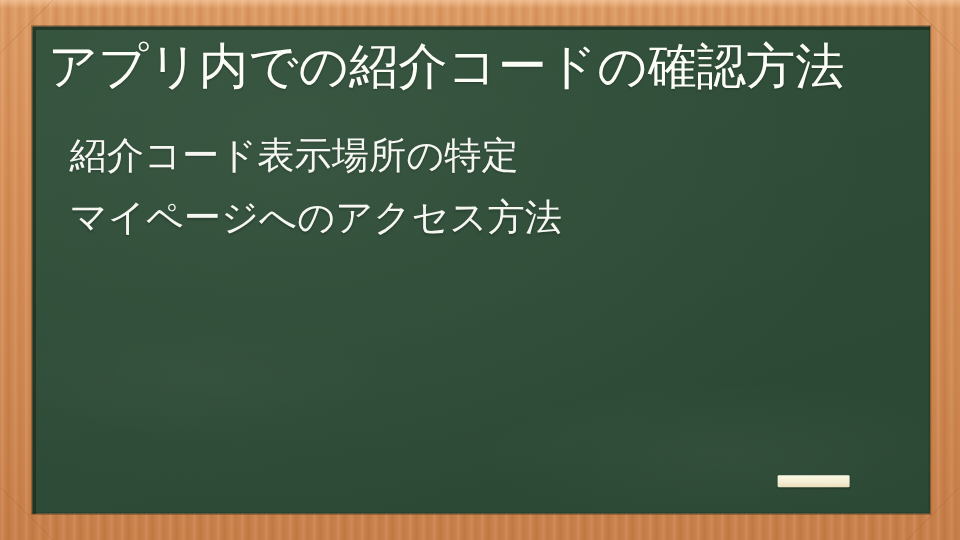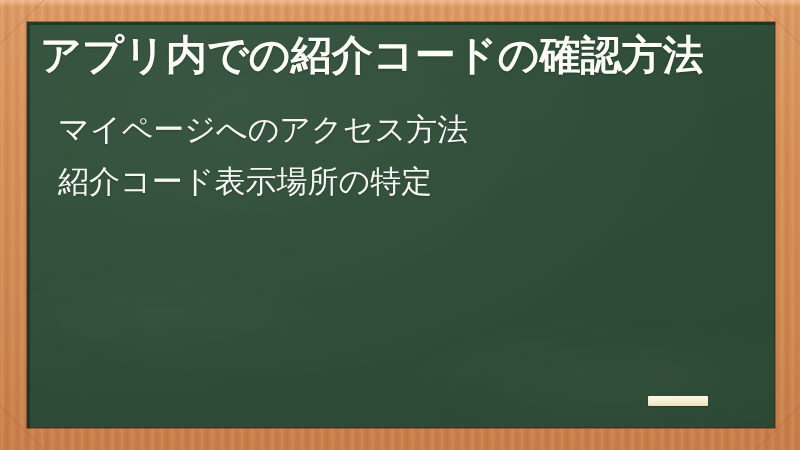--- a/index.html
+++ b/index.html
@@ -84,21 +84,21 @@
     pointer-events: none;
   }
 
   
   .board-title {
     position: absolute;
     left: 13px;
     top: 8px;
     font-size: 41px;
     line-height: 1.25;
-    font-weight: 700;
+    font-weight: 400;
     letter-spacing: 0px;
     color: #fdfdf8;
     white-space: nowrap;
     text-shadow: 0 1px 2px rgba(0,0,0,0.25);
   }
 
   .board-list {
     position: absolute;
     left: 31px;
     top: 82px;
@@ -138,20 +138,20 @@
   <div class="miter tr"></div>
   <div class="miter bl"></div>
   <div class="miter br"></div>
 
   <div class="board">
     <div class="board-dust"></div>
 
     <div class="board-title">アプリ内での紹介コードの確認方法</div>
 
     <ul class="board-list">
+      <li>紹介コード表示場所の特定</li>
       <li>マイページへのアクセス方法</li>
-      <li>紹介コード表示場所の特定</li>
     </ul>
   </div>
 
   <div class="chalk"></div>
 
 </div>
 
 </body></html>

